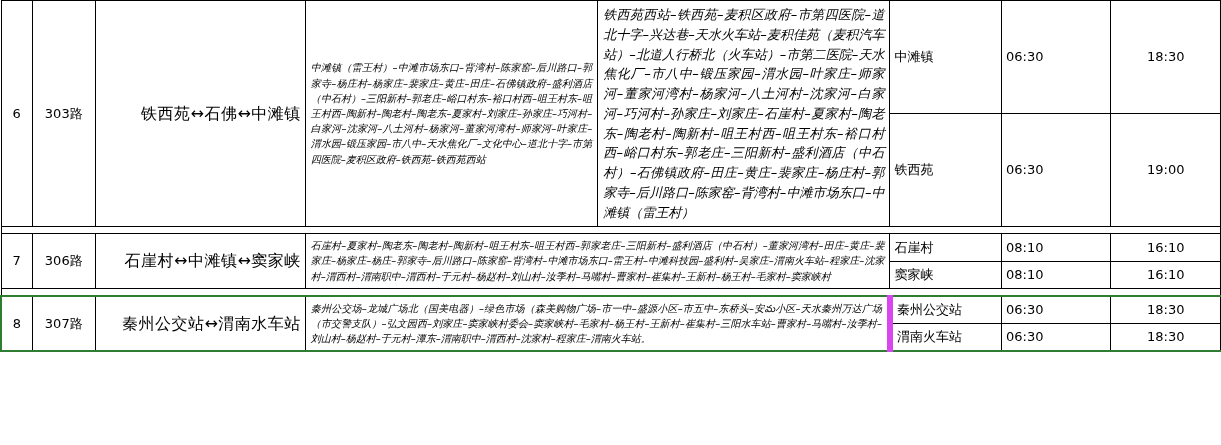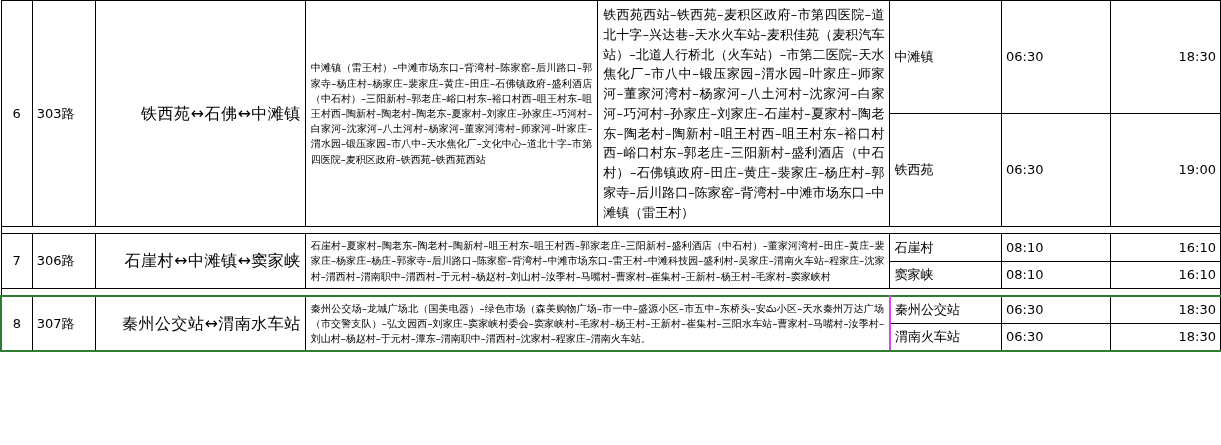--- a/index.html
+++ b/index.html
@@ -22,37 +22,37 @@
     border-collapse: collapse;
     table-layout: fixed;
     width: 1221px;
   }
   table.bus td {
     border: 1px solid #000000;
     vertical-align: middle;
     padding: 0;
   }
   .c-no      { width: 30px;  text-align: center; font-size: 13px; }
-  .c-route   { width: 62px;  text-align: left; font-size: 13px; }
+  .c-route   { width: 62px;  text-align: center; font-size: 13px; }
   .c-name    { width: 208px; text-align: right; font-size: 16px; }
   .c-desc    { width: 290px; text-align: left;   font-size: 10px; }
   .c-desc2   { width: 290px; text-align: left;   font-size: 13px; }
   .c-stop    { width: 110px; text-align: left; font-size: 13px; }
   .c-time1   { width: 108px; text-align: left; font-size: 13px; }
-  .c-time2   { width: 108px; text-align: right; font-size: 13px; }
+  .c-time2   { width: 108px; text-align: center; font-size: 13px; }
 
   .pad { padding: 3px 4px; line-height: 1.5; }
-  .desc-cell .pad { padding: 4px 5px; line-height: 1.52; text-align: justify; text-justify: inter-ideograph; }
+  .desc-cell .pad { padding: 4px 5px; line-height: 1.52; text-align: justify; text-justify: inter-ideograph; font-style: italic; }
   .nm { letter-spacing: 0.5px; }
 
   
   .green-outline td.g-top    { border-top: 2px solid #2e7d32; }
   .green-outline td.g-bottom { border-bottom: 2px solid #2e7d32; }
   .green-outline td.g-left   { border-left: 2px solid #2e7d32; }
-  .green-outline td.g-right  { border-right: 2px solid #d946ef; }
+  .green-outline td.g-right  { border-right: 6px solid #d946ef; }
 
   .spacer-row td { border: none; height: 6px; }
 </style>
 </head>
 <body>
 
 <div id="sheet">
   <table class="bus">
 
     <tbody>

